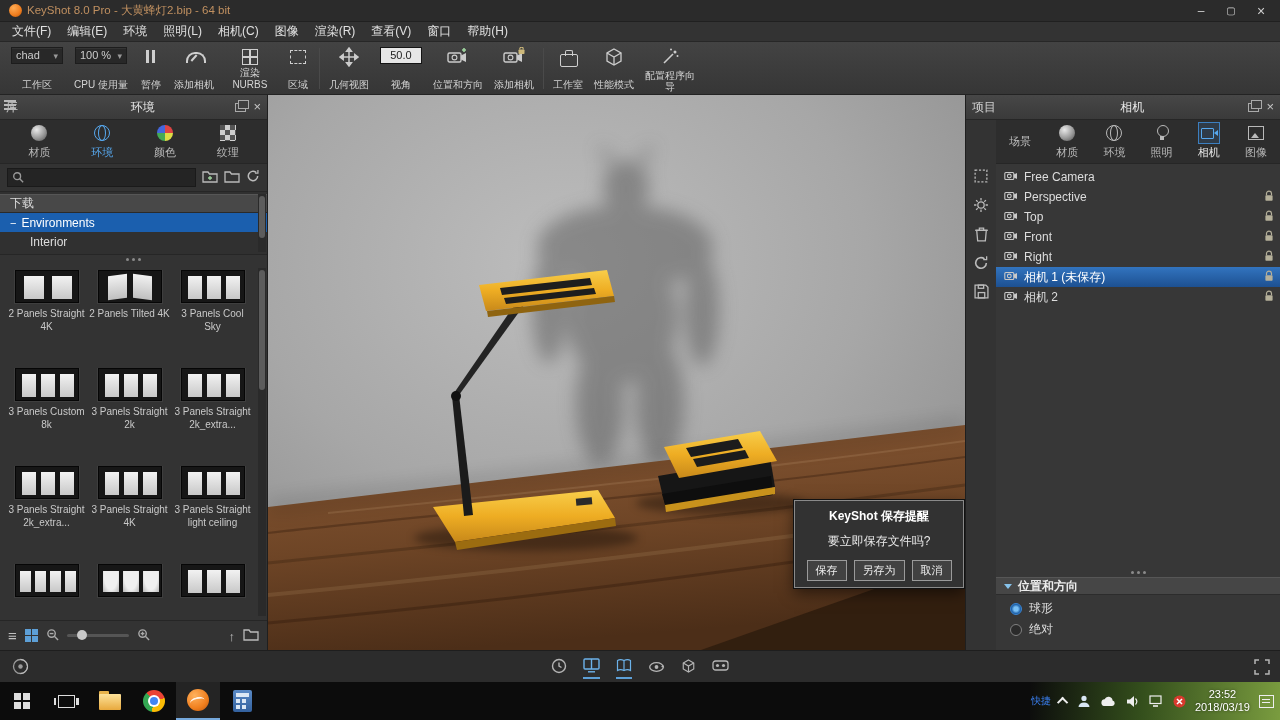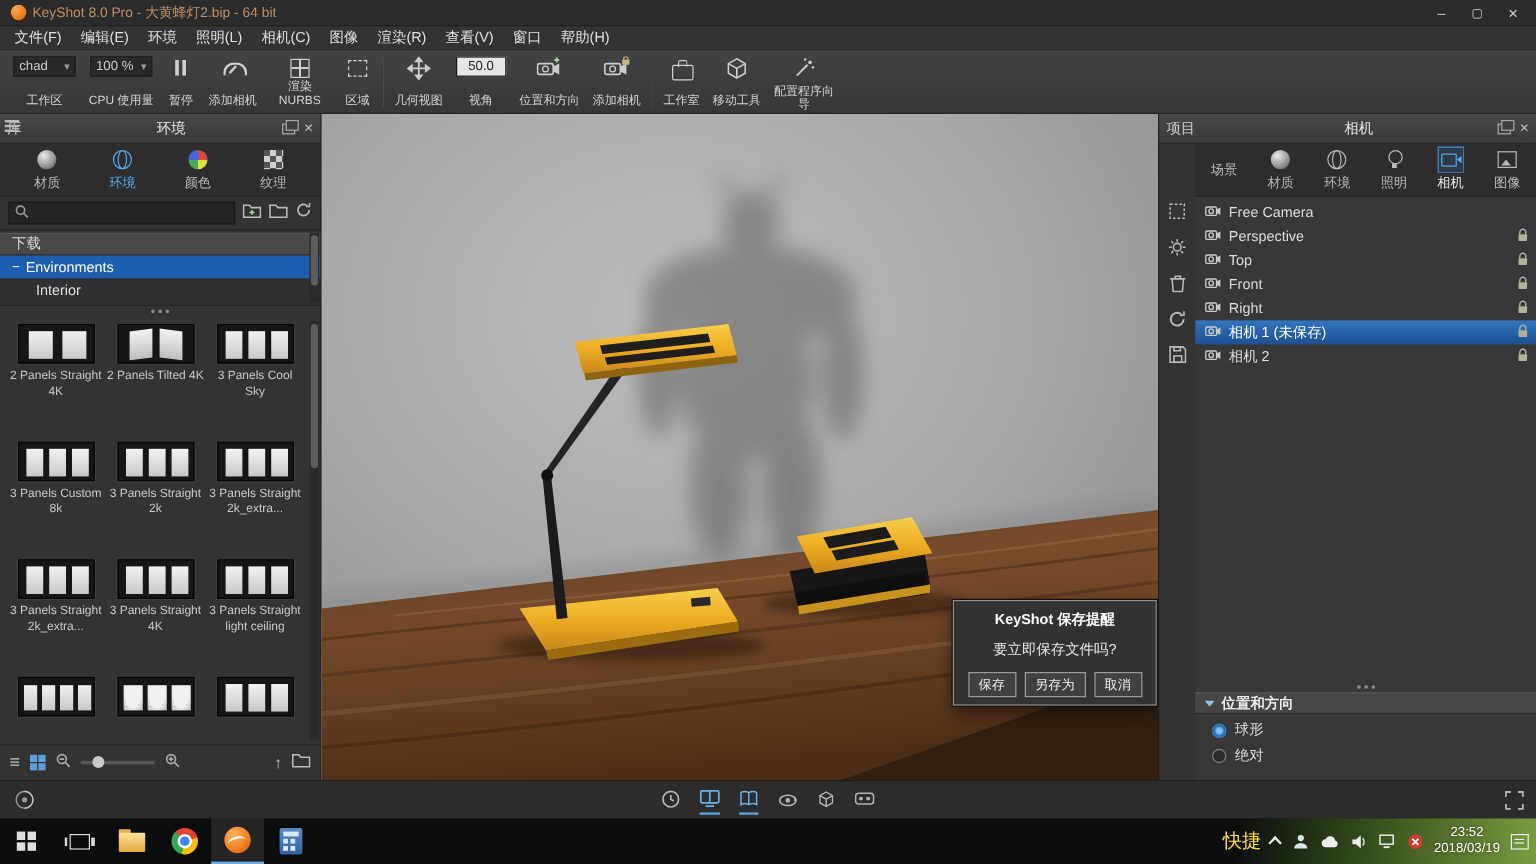--- a/index.html
+++ b/index.html
@@ -206,21 +206,21 @@
   .chrome-ic::after  { content:""; position:absolute; inset:7px; border-radius:50%; background:#4285f4; }
   .ks-ic { width:22px; height:22px; border-radius:50%; position:relative;
            background:radial-gradient(circle at 35% 30%, #ffb25e, #f07f1e 60%, #b5540e); }
   .ks-ic::after { content:""; position:absolute; left:3px; top:8px; width:15px; height:7px; border-radius:50%;
                   border-top:2px solid rgba(255,255,255,.9); transform:rotate(-14deg); }
   .calc-ic { width:19px; height:22px; background:linear-gradient(#5a8ac6,#33619e); border-radius:2px; position:relative; }
   .calc-ic::before { content:""; position:absolute; left:3px; top:3px; right:3px; height:4px; background:#dce8f5; }
   .calc-ic::after  { content:""; position:absolute; left:3px; top:9px; width:4px; height:4px; background:#dce8f5;
                      box-shadow:6px 0 0 #dce8f5, 0 6px 0 #dce8f5, 6px 6px 0 #dce8f5; }
   .tray { margin-left:auto; display:flex; align-items:center; gap:9px; padding-right:6px; position:relative; z-index:1; }
-  .ime { color:#fde047; font-size:16px; }
+  .ime { color:#3b82f6; font-size:10px; }
   .chev { width:8px; height:8px; border-left:2px solid #eee; border-top:2px solid #eee; transform:rotate(45deg) translateY(2px); }
   .clock { color:#fff; font-size:11px; line-height:13px; text-align:center; text-shadow:0 0 3px rgba(0,0,0,.6); }
   .ac-ic { width:15px; height:13px; border:1.5px solid #eee; position:relative; }
   .ac-ic::before { content:""; position:absolute; left:2px; top:3px; width:8px; height:1.5px; background:#eee; box-shadow:0 3px 0 #eee; }
   .tray-ic { display:flex; }
 </style>
 </head>
 <body>
 
 <div class="screen">
@@ -328,21 +328,21 @@
       <span class="tbi studio"></span>
       <div class="tb-lbl">工作室</div>
     </div>
     <div class="tb-group">
       <span>
         <svg width="20" height="20" viewBox="0 0 20 20" fill="none" stroke="#ccc" stroke-width="1.3">
             <path d="M10 2 L17 6 V14 L10 18 L3 14 V6 Z"></path>
             <path d="M3 6 L10 10 L17 6 M10 10 V18"></path>
           </svg>
       </span>
-      <div class="tb-lbl">移动工具</div>
+      <div class="tb-lbl">性能模式</div>
     </div>
     <div class="tb-group">
       <span>
         <svg width="20" height="20" viewBox="0 0 20 20">
             <line x1="4" y1="16" x2="13" y2="7" stroke="#ccc" stroke-width="1.6"></line>
             <g fill="#ccc">
               <circle cx="15" cy="5" r="1.5"></circle>
               <circle cx="17.5" cy="9" r="1"></circle>
               <circle cx="11" cy="2.5" r="1"></circle>
             </g>

